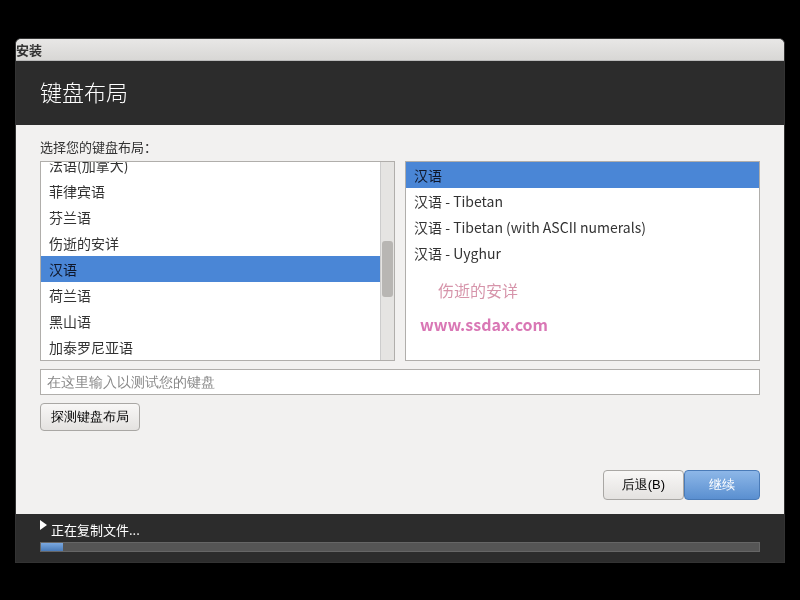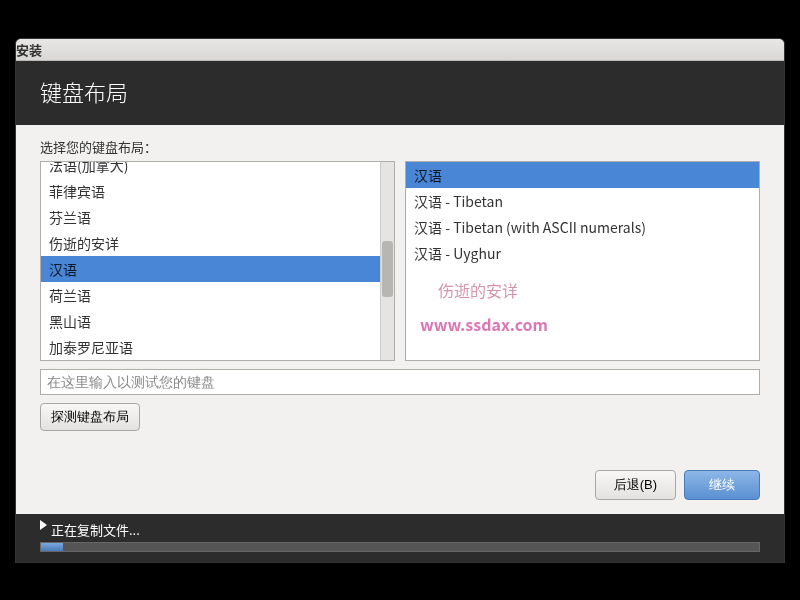--- a/index.html
+++ b/index.html
@@ -110,21 +110,20 @@
       font-size: 13px;
       background: linear-gradient(#f8f7f6, #e4e2e0);
       border: 1px solid #a9a7a4;
       border-radius: 4px;
       align-self: flex-start;
       cursor: pointer;
     }
     .footer-buttons {
       display: flex;
       justify-content: flex-end;
-      gap: 8px;
       padding: 0 24px 14px;
     }
     .btn {
       padding: 5px 18px;
       font-size: 13px;
       border: 1px solid #a9a7a4;
       border-radius: 4px;
       cursor: pointer;
       background: linear-gradient(#f8f7f6, #e4e2e0);
     }

